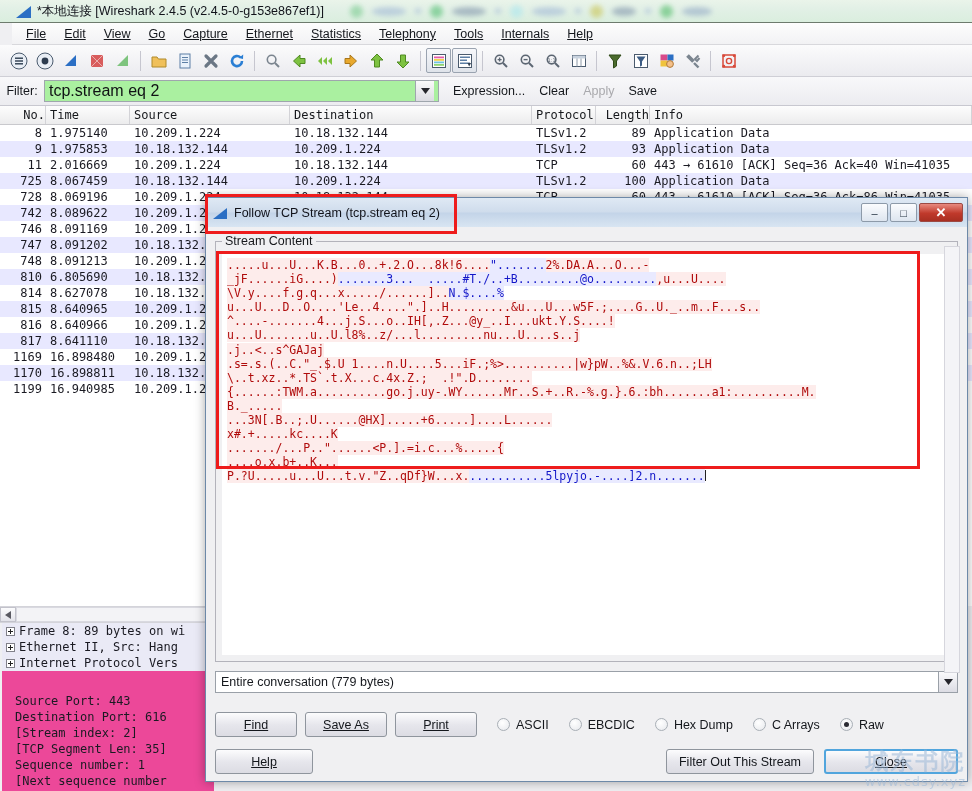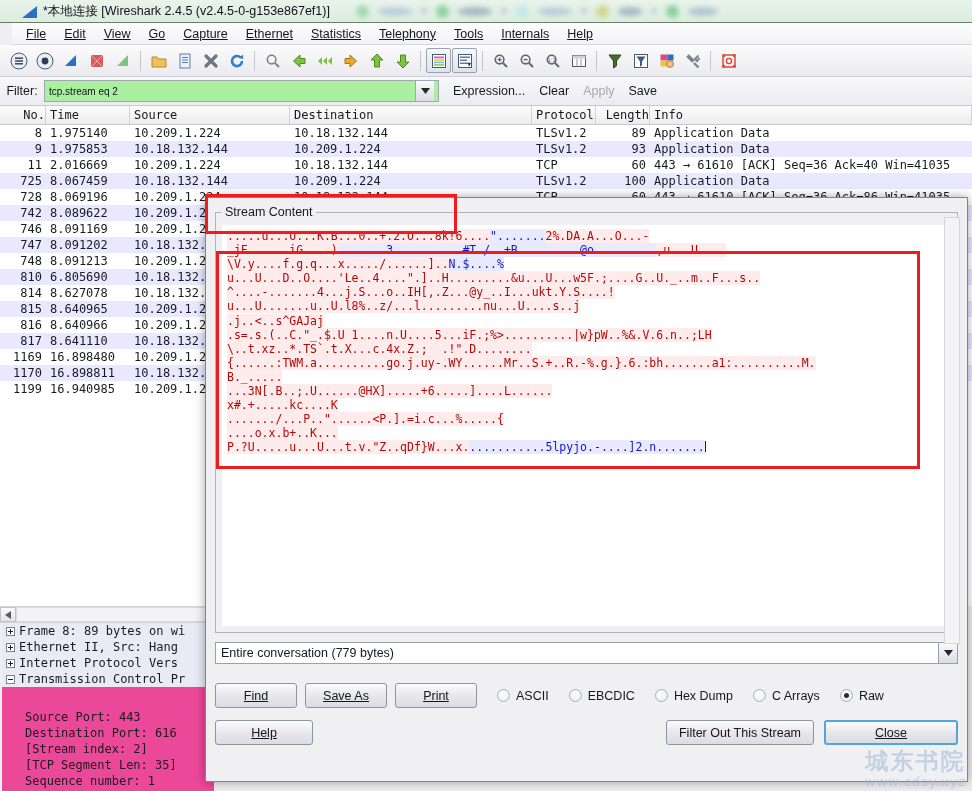--- a/index.html
+++ b/index.html
@@ -18,21 +18,21 @@
     height: 791px;
     background: #efeff2;
   }
 
   
   .titlebar {
     position: absolute; left: 0; top: 0; width: 972px; height: 23px;
     background: linear-gradient(to bottom, #eaf4ea 0%, #e2f0e6 40%, #daeede 100%);
     border-bottom: 1px solid #6d7b6d;
     display: flex; align-items: center;
-    padding-left: 22px;
+    padding-left: 16px;
     overflow: hidden;
   }
   .titlebar .wsicon {
     width: 16px; height: 13px; margin-right: 5px; flex: 0 0 auto;
     position: relative;
   }
   .titlebar .wsicon:before {
     content: ""; position: absolute; left: 0; bottom: 0;
     border-style: solid; border-width: 0 0 12px 15px;
     border-color: transparent transparent #2b6fc4 transparent;
@@ -80,21 +80,21 @@
     display: flex; align-items: center;
   }
   .filterbar .flabel { width: 44px; text-align: center; font-size: 12.5px; color: #15181d;}
   .filter-input-wrap {
     position: relative; width: 395px; height: 22px;
     border: 1px solid #9fa6ad; background: #aaf0a0;
     display: flex; align-items: center;
   }
   .filter-input-wrap input {
     border: 0; outline: 0; background: transparent; height: 20px;
-    width: 370px; padding-left: 4px; font-size: 10px;
+    width: 370px; padding-left: 4px; font-size: 16px;
     font-family: "Liberation Sans", sans-serif; color: #101214;
   }
   .filter-drop {
     width: 19px; height: 20px; background: linear-gradient(to bottom,#fafafa,#dcdce2);
     border-left: 1px solid #9fa6ad; display: flex; align-items: center; justify-content: center;
   }
   .filterbar .fbtn { font-size: 12.5px; color: #15181d; margin-left: 14px; }
   .filterbar .fbtn.disabled { color: #a9a9ad; }
 
   
@@ -145,21 +145,21 @@
     font-family: "DejaVu Sans Mono", monospace; font-size: 12px; color: #1a1a22;
   }
   .tline { height: 16px; display: flex; align-items: center; white-space: nowrap; }
   .tline.selbg { background: #eaeaf6; }
   .exp {
     width: 9px; height: 9px; border: 1px solid #808089; background: #fff;
     margin: 0 4px 0 4px; flex: 0 0 auto; position: relative;
   }
   .exp:before { content:""; position:absolute; left:1px; top:3px; width:5px; height:1px; background:#222;}
   .exp.plus:after { content:""; position:absolute; left:3px; top:1px; width:1px; height:5px; background:#222;}
-  .tindent { padding-left: 23px; margin-top: 44px; }
+  .tindent { padding-left: 13px; margin-top: 44px; }
 
   
   .annot { position: absolute; border: 3px solid #ee1c1c; pointer-events: none; z-index: 60; }
 
   
   .dialog {
     position: absolute; left: 205px; top: 197px; width: 763px; height: 585px;
     background: #f0f0f2;
     border: 1px solid #6d89a8;
     box-shadow: 0 0 10px rgba(0,0,0,.35);
@@ -686,24 +686,20 @@
           <span>Frame 8: 89 bytes on wi</span>
         </div>
         <div class="tline selbg">
           <span class="exp plus"></span>
           <span>Ethernet II, Src: Hang</span>
         </div>
         <div class="tline selbg">
           <span class="exp plus"></span>
           <span>Internet Protocol Vers</span>
         </div>
-        <div class="tline selbg">
-          <span class="exp"></span>
-          <span>Transmission Control Pr</span>
-        </div>
         <div class="tline">
           <span class="tindent">Source Port: 443</span>
         </div>
         <div class="tline">
           <span class="tindent">Destination Port: 616</span>
         </div>
         <div class="tline">
           <span class="tindent">[Stream index: 2]</span>
         </div>
         <div class="tline">
@@ -713,20 +709,29 @@
           <span class="tindent">Sequence number: 1</span>
         </div>
         <div class="tline">
           <span class="tindent">[Next sequence number</span>
         </div>
       </div>
   </div>
 
   <div class="dialog">
 
+    <div class="dlg-titlebar">
+      <span class="dicon"></span>
+      <span class="dlg-title-text">Follow TCP Stream (tcp.stream eq 2)</span>
+      <span class="wbtns">
+        <span class="wbtn">–</span>
+        <span class="wbtn">□</span>
+        <span class="wbtn close">✕</span>
+      </span>
+    </div>
 
     <div class="dlg-body">
 
       <fieldset class="stream-group">
         <legend>Stream Content</legend>
         <div class="stream-text" id="stream-text"><div><span class="srv">.....u...U...K.B...0..+.2.O...8k!6....</span><span class="cli">".......</span><span class="srv">2%.DA.A...O...-</span></div><div><span class="srv">_jF......iG....)</span><span class="cli">.......3...  .....#T./..+B.........@o.........</span><span class="srv">,u...U....</span></div><div><span class="srv">\V.y....f.g.q...x...../......]..</span><span class="cli">N.$....%</span></div><div><span class="srv">u...U...D..O....'Le..4....".]..H.........</span><span class="srv">&amp;u...U...w5F.;....G..U._..m..F...s..</span></div><div><span class="srv">^....-.......4...j.S...o..IH[,.Z...@y_..I...ukt.Y.S....!</span></div><div><span class="srv">u...U.......u..U.l8%..z/...l.........nu...U....s..j</span></div><div><span class="srv">.j..&lt;..s^GAJaj</span></div><div><span class="srv">.s=.s.(..C."_.$.U 1....n.U....5...iF.;%&gt;..........|w}pW..%&amp;.V.6.n..;LH</span></div><div><span class="srv">\..t.xz..*.TS`.t.X...c.4x.Z.;  .!".D........</span></div><div><span class="srv">{......:TWM.a..........go.j.uy-.WY......Mr..S.+..R.-%.g.}.6.:bh.......a1:..........M.</span></div><div><span class="srv">B._.....</span></div><div><span class="srv">...3N[.B..;.U......@HX].....+6.....]....L......</span></div><div><span class="srv">x#.+.....kc....K</span></div><div><span class="srv">......./...P.."......&lt;P.].=i.c...%.....{</span></div><div><span class="srv">....o.x.b+..K...</span></div><div><span class="srv">P.?U.....u...U...t.v."Z..qDf}W...x.</span><span class="cli">...........5lpyjo.-....]2.n.......</span><span class="caret"></span></div></div>
       </fieldset>
       <div class="stream-vscroll"></div>
 
       <div class="convo-row">

